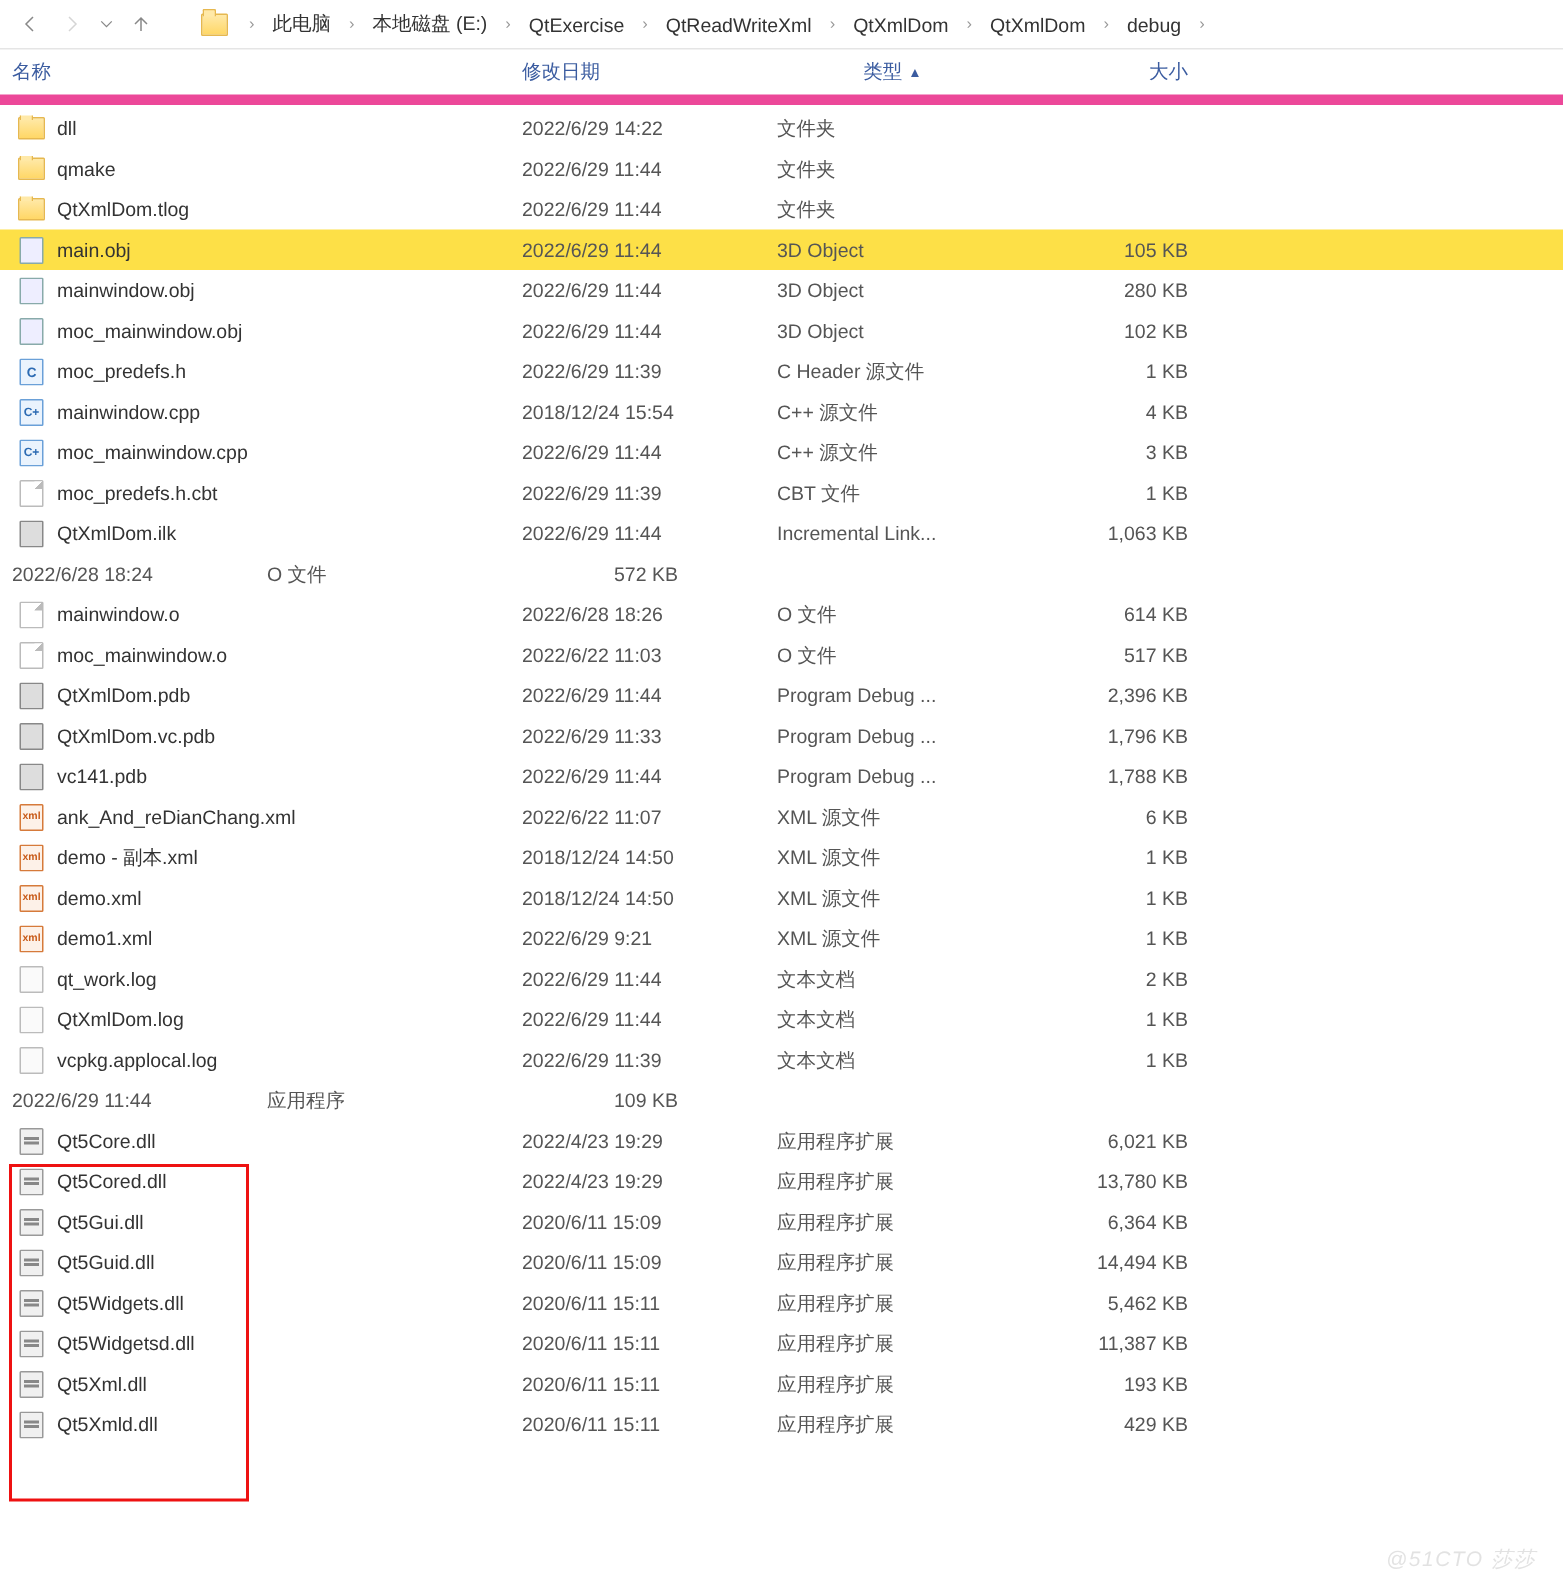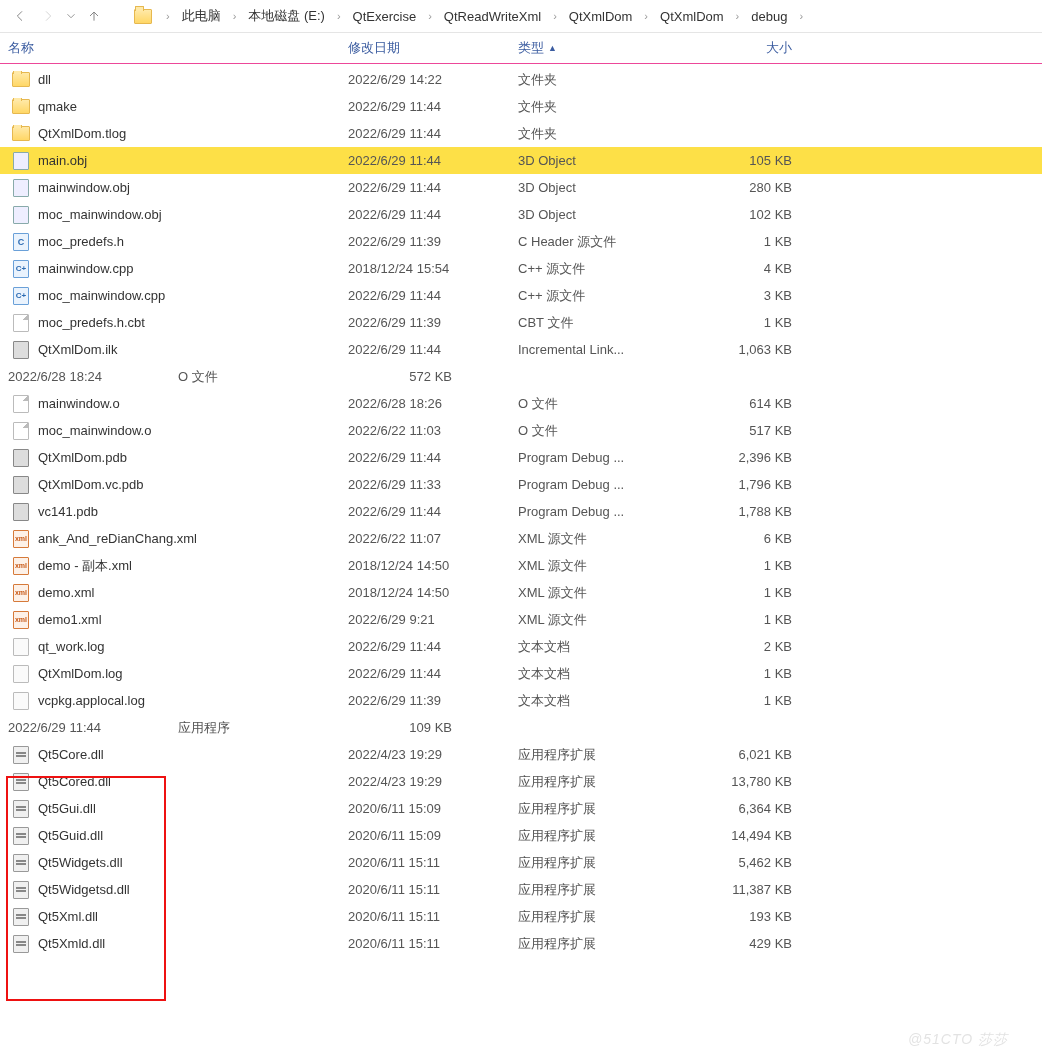--- a/index.html
+++ b/index.html
@@ -3,36 +3,36 @@
 <meta charset="utf-8">
 <style>
   html,body{margin:0;padding:0;font-family:"Microsoft YaHei","Segoe UI",Arial,sans-serif;font-size:13px;color:#222;background:#fff;width:1042px}
   .toolbar{height:32px;border-bottom:1px solid #e5e5e5;display:flex;align-items:center;padding:0 8px;gap:4px}
   .nav-btn{width:24px;height:24px;display:flex;align-items:center;justify-content:center;color:#888;border-radius:2px}
   .nav-btn svg{width:16px;height:16px;stroke:currentColor;fill:none;stroke-width:1.5}
   .breadcrumb{display:flex;align-items:center;height:40px;padding:0 8px;border-bottom:1px solid #e5e5e5;gap:2px;font-size:13px;color:#333}
   .bc-sep{color:#999;padding:0 6px;font-size:11px}
   .bc-item{padding:2px 4px;white-space:nowrap;cursor:default}
   .bc-icon{width:18px;height:18px;display:inline-flex;align-items:center;justify-content:center;margin-right:6px}
-  .header-row{display:flex;align-items:center;height:30px;border-bottom:1px solid #ec4899;color:#3b5ca0;font-size:13px;user-select:none}
+  .header-row{display:flex;align-items:center;height:30px;border-bottom:7px solid #ec4899;color:#3b5ca0;font-size:13px;user-select:none}
   .col{padding:0 8px;box-sizing:border-box;overflow:hidden;white-space:nowrap;text-overflow:ellipsis}
   .col-name{width:340px}
   .col-date{width:170px}
   .col-type{width:170px;display:flex;align-items:center;gap:4px}
   .col-size{width:120px;text-align:right}
   .sort-arrow{font-size:9px;color:#3b5ca0}
-  .header-row .col-type{justify-content:flex-start}
+  .header-row .col-type{justify-content:center}
   .files{padding-top:2px}
   .file-row{display:flex;align-items:center;height:27px;font-size:13px;color:#333}
   .file-row.selected{background:#fde047}
   .file-row .col-name{display:flex;align-items:center;gap:8px;padding-left:12px}
   .file-row .icon{width:18px;height:18px;display:inline-flex;align-items:center;justify-content:center;flex:0 0 18px}
   .file-row .col-type,.file-row .col-date,.file-row .col-size{color:#555}
   .highlight-box{position:absolute;border:2px solid #e11;pointer-events:none}
-  .watermark{position:absolute;right:34px;bottom:12px;color:#d0d0d0;font-size:14px;opacity:.6;font-style:italic;letter-spacing:1px}
+  .watermark{position:absolute;right:18px;bottom:12px;color:#d0d0d0;font-size:14px;opacity:.6;font-style:italic;letter-spacing:1px}
   
   .ic-folder{width:16px;height:13px;background:linear-gradient(#ffe9a8,#ffd766);border:1px solid #e6b84f;border-radius:1px;position:relative}
   .ic-folder:before{content:"";position:absolute;top:-4px;left:0;width:7px;height:4px;background:#ffe9a8;border:1px solid #e6b84f;border-bottom:none;border-radius:1px 1px 0 0}
   .ic-file{width:14px;height:16px;border:1px solid #bbb;background:#fff;border-radius:1px;position:relative}
   .ic-file:before{content:"";position:absolute;top:0;right:0;width:5px;height:5px;background:linear-gradient(135deg,#fff 49%,#bbb 50%)}
   .ic-3d{width:14px;height:16px;border:1px solid #8aa;background:#eef;border-radius:1px}
   .ic-c{width:14px;height:16px;border:1px solid #6aa0d8;background:#eaf3fd;border-radius:1px;font-size:9px;color:#2c6bb3;display:flex;align-items:center;justify-content:center;font-weight:bold}
   .ic-cpp{width:14px;height:16px;border:1px solid #6aa0d8;background:#eaf3fd;border-radius:1px;font-size:8px;color:#2c6bb3;display:flex;align-items:center;justify-content:center;font-weight:bold}
   .ic-pdb{width:14px;height:16px;border:1px solid #888;background:#ddd;border-radius:1px}
   .ic-xml{width:14px;height:16px;border:1px solid #d67a3a;background:#fdf1e8;border-radius:1px;font-size:7px;color:#c85a18;display:flex;align-items:center;justify-content:center;font-weight:bold}

